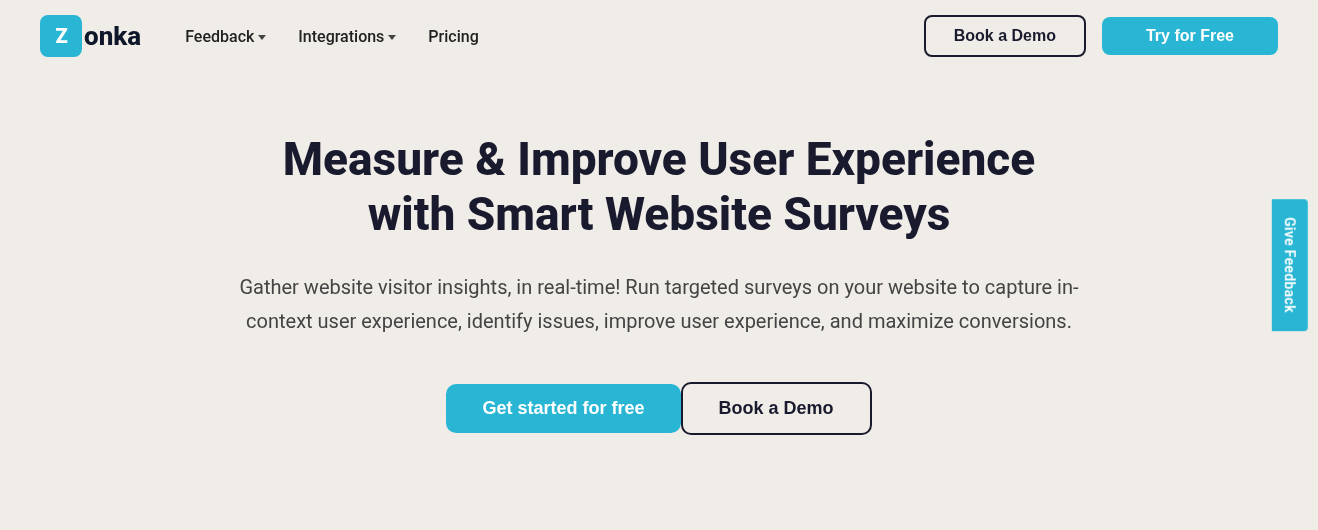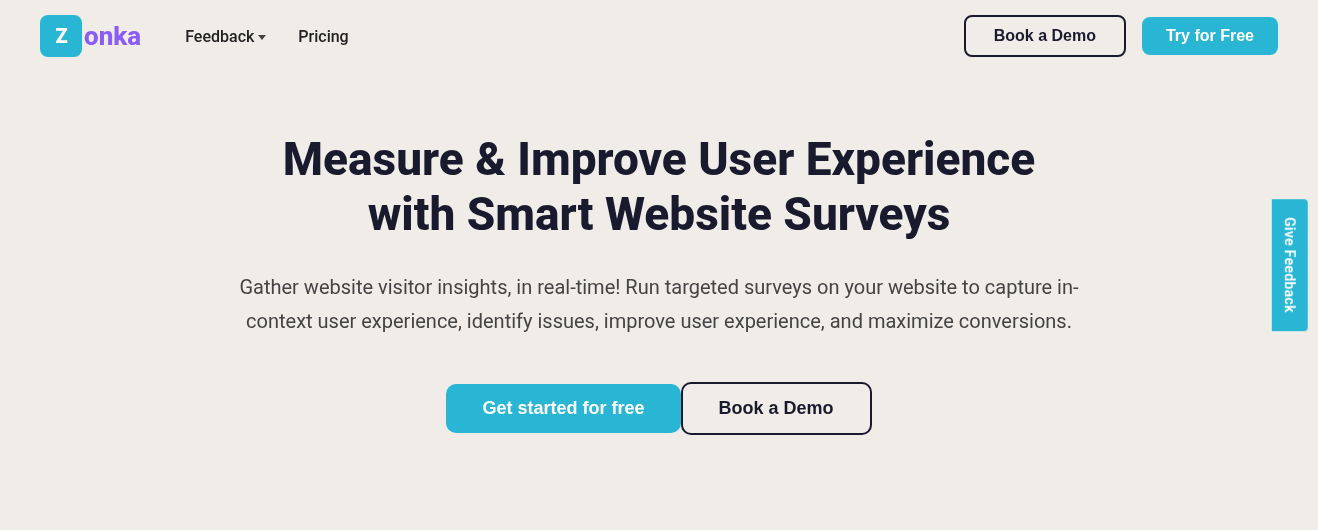--- a/index.html
+++ b/index.html
@@ -49,21 +49,21 @@
       justify-content: center;
       color: white;
       font-weight: 900;
       font-size: 20px;
       letter-spacing: -1px;
     }
 
     .logo-text {
       font-size: 26px;
       font-weight: 800;
-      color: #8b5cf6;
+      color: #0f172a;
       margin-left: 2px;
     }
 
     .nav-links {
       display: flex;
       align-items: center;
       gap: 8px;
     }
 
     .nav-item {
@@ -100,21 +100,21 @@
       background: transparent;
       border-radius: 8px;
       font-size: 16px;
       font-weight: 600;
       color: #1a1a2e;
       cursor: pointer;
       white-space: nowrap;
     }
 
     .btn-try-free {
-      padding: 10px 24px;
+      padding: 10px 44px;
       border: none;
       background-color: #29b6d4;
       border-radius: 8px;
       font-size: 16px;
       font-weight: 600;
       color: white;
       cursor: pointer;
       white-space: nowrap;
     }
 
@@ -205,20 +205,24 @@
       </div>
       <span class="logo-text">onka</span>
     </div>
 
     <div class="nav-links">
       <div class="nav-item">
         <span>Feedback</span>
         <span class="chevron"></span>
       </div>
       <div class="nav-item">
+        <span>Integrations</span>
+        <span class="chevron"></span>
+      </div>
+      <div class="nav-item">
         <span>Pricing</span>
       </div>
     </div>
   </div>
 
   <div class="navbar-right">
     <button class="btn-book-demo">Book a Demo</button>
     <button class="btn-try-free">Try for Free</button>
   </div>
 </nav>

